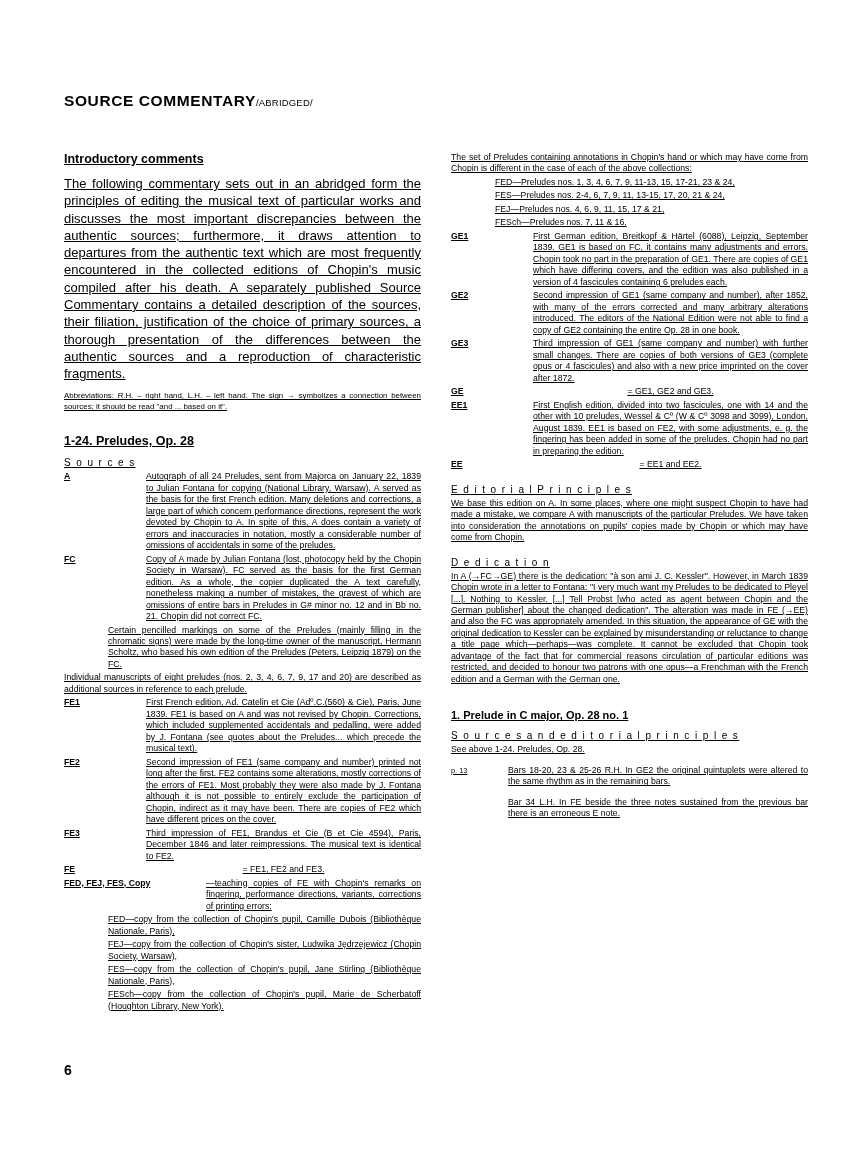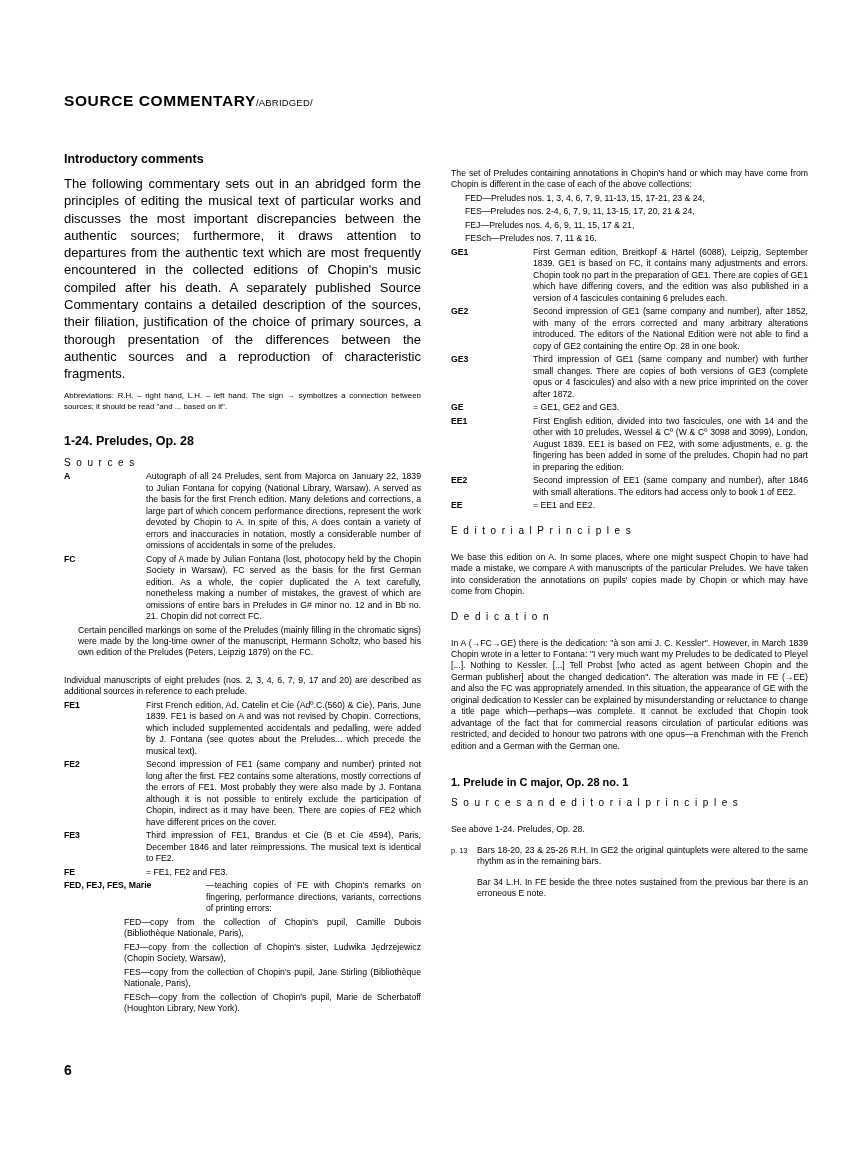--- a/index.html
+++ b/index.html
@@ -38,20 +38,21 @@
     font-size: 9.5px;
     font-weight: normal;
     letter-spacing: 0.2px;
   }
   .columns {
     display: flex;
     gap: 30px;
   }
   .col {
     width: 357px;
+    text-decoration: underline;
   }
   h2.section {
     font-size: 12.5px;
     font-weight: bold;
     margin: 0 0 9px 0;
   }
   p.body {
     font-size: 13px;
     line-height: 1.33;
     text-align: justify;
@@ -77,52 +78,52 @@
   }
   .entry .tag {
     flex: 0 0 34px;
     font-weight: bold;
   }
   .entry .txt {
     flex: 1;
     text-align: justify;
   }
   .entry .txt.noj {
-    text-align: left;
+    text-align: center;
   }
   .indent-block {
     font-size: 8.7px;
     line-height: 1.32;
     text-align: justify;
-    margin-left: 14px;
+    margin-left: 44px;
     margin-bottom: 2px;
   }
   .indent-block.extra {
-    margin-left: 60px;
+    margin-left: 44px;
   }
   .full-line {
     font-size: 8.7px;
     line-height: 1.32;
     text-align: justify;
     margin-bottom: 2px;
-    margin-top: 16px;
   }
   .gap-sm { height: 7px; }
   .gap-md { height: 14px; }
   .gap-lg { height: 22px; }
   h3.piece {
     font-size: 11px;
     font-weight: bold;
     margin: 0 0 9px 0;
   }
   .pagemark-row {
     display: flex;
     font-size: 8.7px;
     line-height: 1.32;
     margin-bottom: 9px;
+    gap: 31px;
   }
   .pagemark-row .pm {
     flex: 0 0 26px;
     font-size: 7.4px;
     padding-top: 1px;
   }
   .pagemark-row .pmtxt {
     flex: 1;
     text-align: justify;
   }
@@ -189,21 +190,21 @@
           <div class="tag">FE3</div>
           <div class="txt">Third impression of FE1, Brandus et Cie (B et Cie 4594), Paris, December 1846 and later reimpressions. The musical text is identical to FE2.</div>
         </div>
 
         <div class="entry">
           <div class="tag">FE</div>
           <div class="txt noj">= FE1, FE2 and FE3.</div>
         </div>
 
         <div class="entry">
-          <div class="tag" style="flex:0 0 94px;">FED, FEJ, FES, Marie</div>
+          <div class="tag" style="flex:0 0 94px;">FED, FEJ, FES, Copy</div>
           <div class="txt">—teaching copies of FE with Chopin's remarks on fingering, performance directions, variants, corrections of printing errors:</div>
         </div>
 
         <div class="indent-block extra">FED—copy from the collection of Chopin's pupil, Camille Dubois (Bibliothèque Nationale, Paris),</div>
         <div class="indent-block extra">FEJ—copy from the collection of Chopin's sister, Ludwika Jędrzejewicz (Chopin Society, Warsaw),</div>
         <div class="indent-block extra">FES—copy from the collection of Chopin's pupil, Jane Stirling (Bibliothèque Nationale, Paris),</div>
         <div class="indent-block extra">FESch—copy from the collection of Chopin's pupil, Marie de Scherbatoff (Houghton Library, New York).</div>
 
       </div>
 
@@ -234,24 +235,20 @@
         <div class="entry">
           <div class="tag">GE</div>
           <div class="txt noj">= GE1, GE2 and GE3.</div>
         </div>
 
         <div class="entry">
           <div class="tag">EE1</div>
           <div class="txt">First English edition, divided into two fascicules, one with 14 and the other with 10 preludes, Wessel &amp; Cº (W &amp; Cº 3098 and 3099), London, August 1839. EE1 is based on FE2, with some adjustments, e. g. the fingering has been added in some of the preludes. Chopin had no part in preparing the edition.</div>
         </div>
 
-        <div class="entry">
-          <div class="tag">EE2</div>
-          <div class="txt">Second impression of EE1 (same company and number), after 1846 with small alterations. The editors had access only to book 1 of EE2.</div>
-        </div>
 
         <div class="entry">
           <div class="tag">EE</div>
           <div class="txt noj">= EE1 and EE2.</div>
         </div>
 
         <div class="gap-sm"></div>
 
         <div class="sub-head">E d i t o r i a l   P r i n c i p l e s</div>
         <div class="full-line">We base this edition on A. In some places, where one might suspect Chopin to have had made a mistake, we compare A with manuscripts of the particular Preludes. We have taken into consideration the annotations on pupils' copies made by Chopin or which may have come from Chopin.</div>

